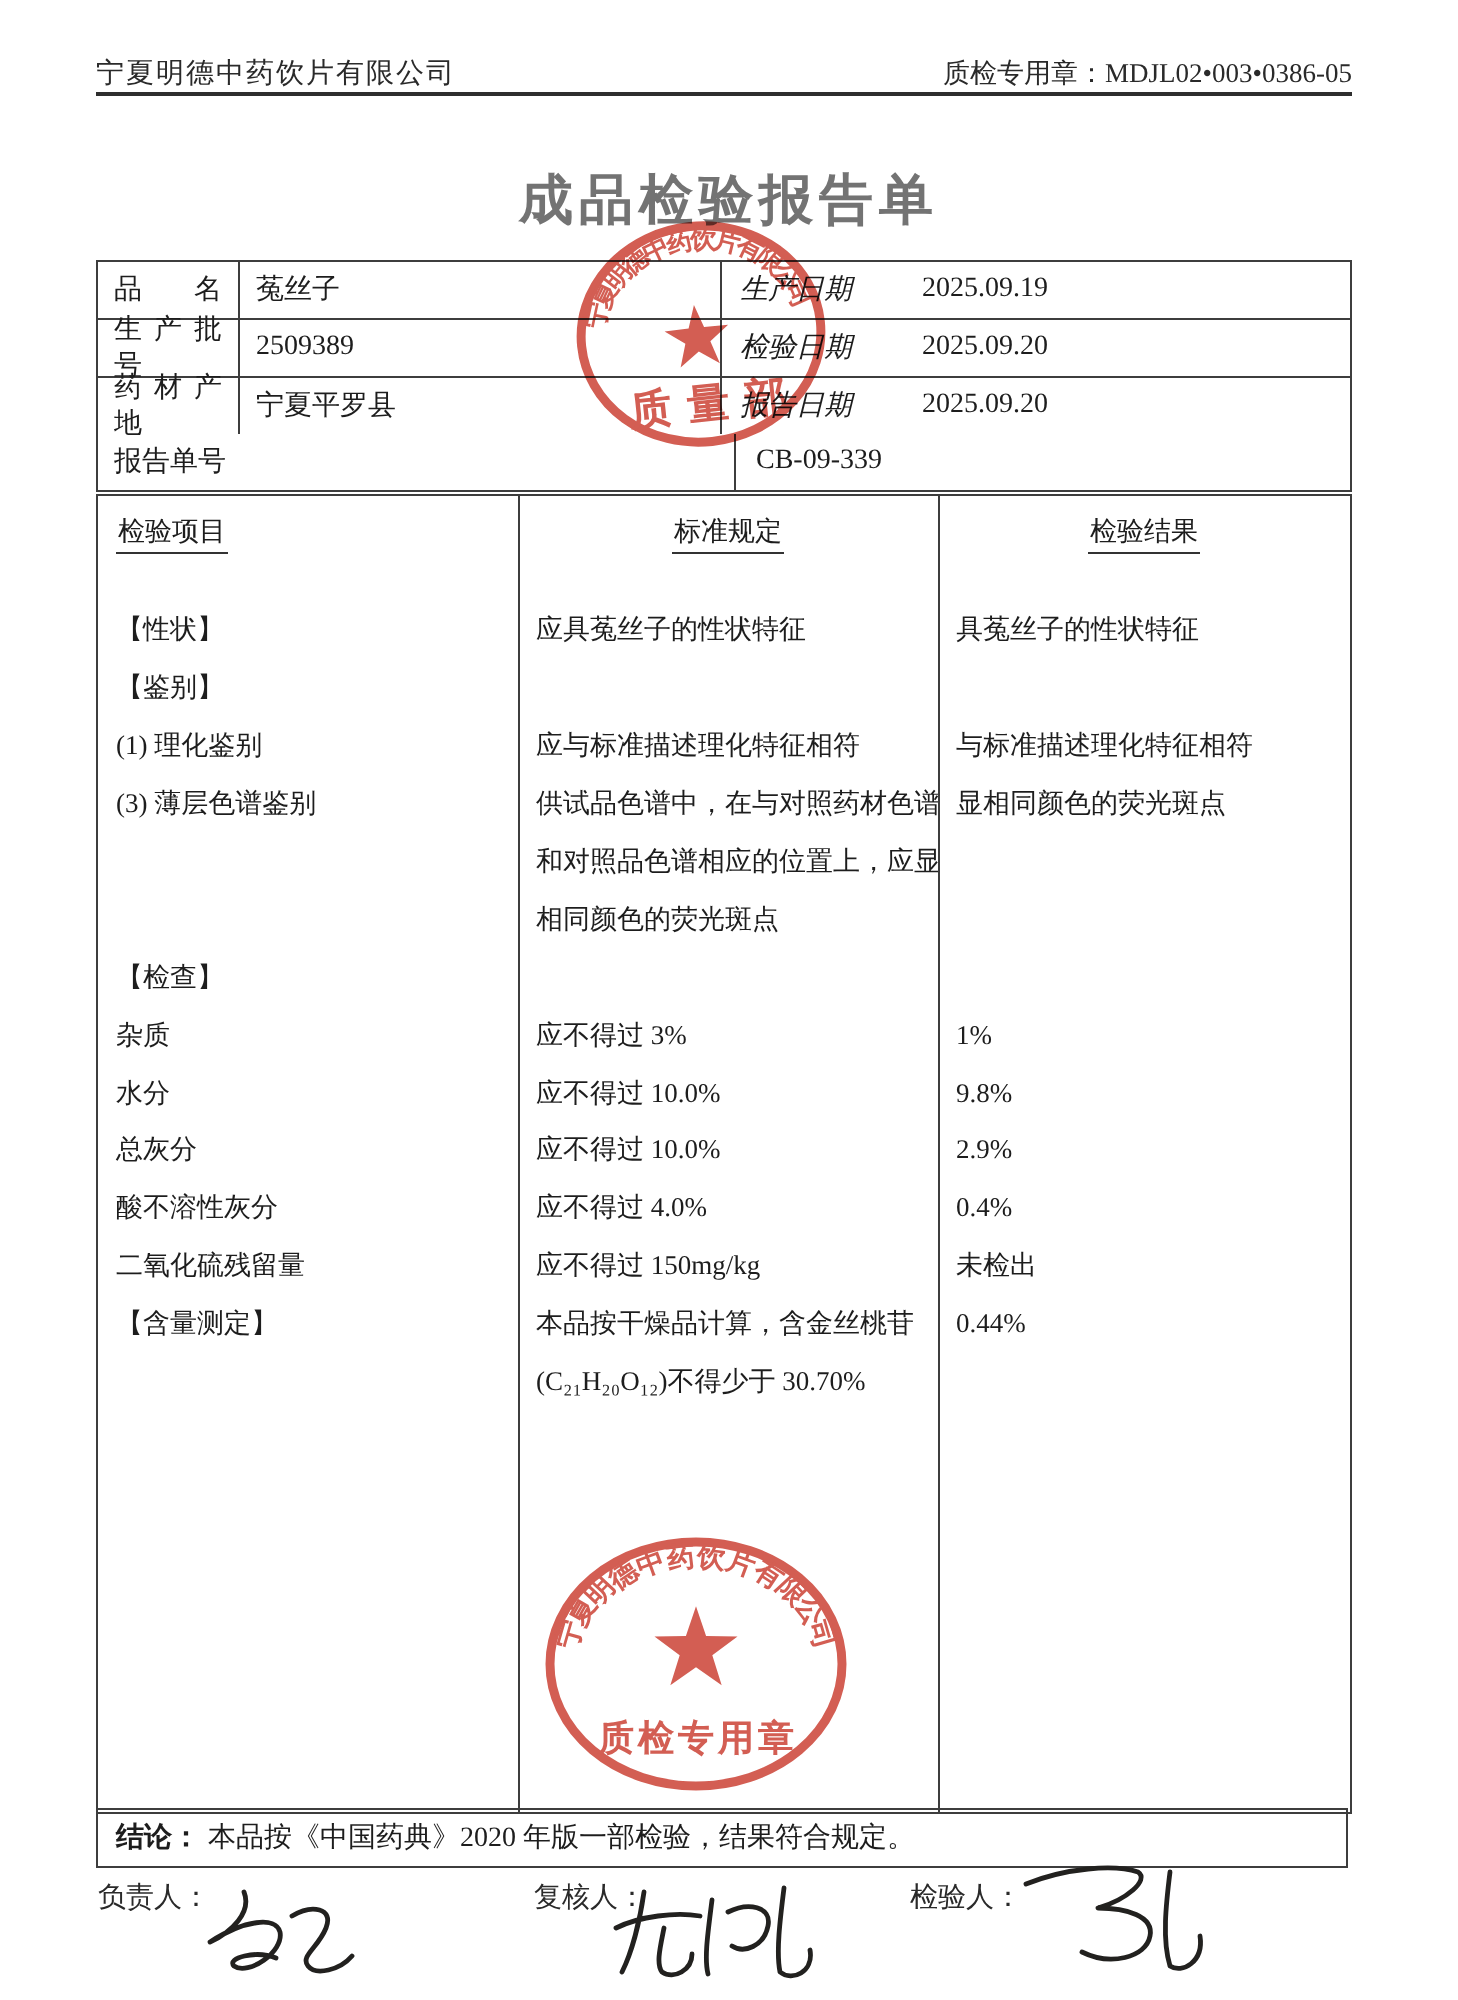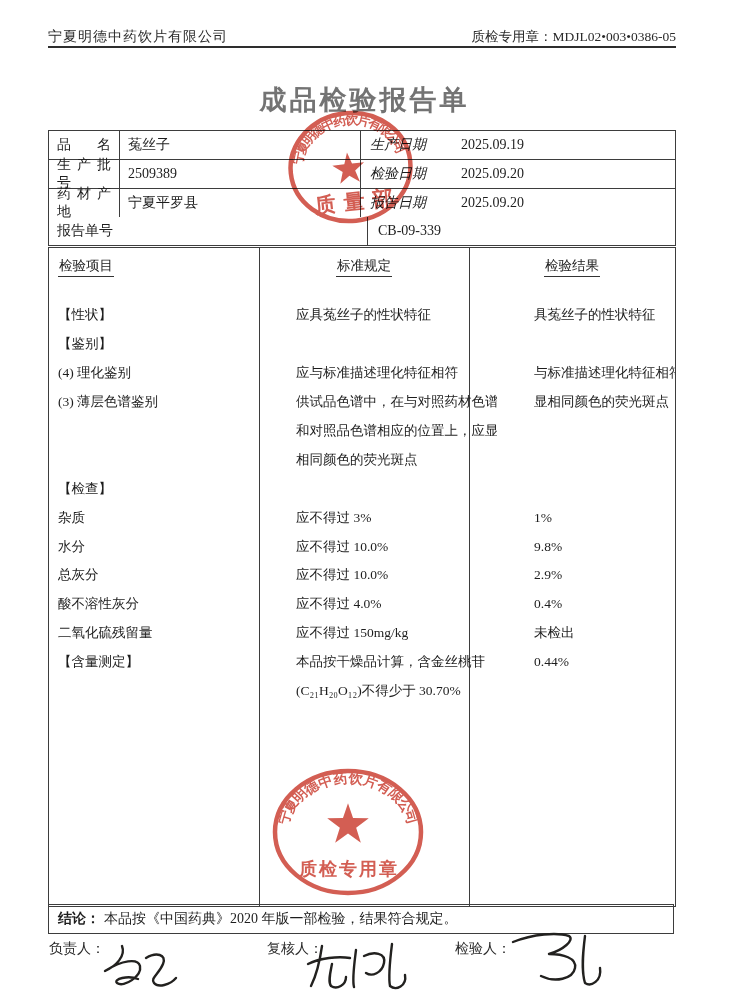--- a/index.html
+++ b/index.html
@@ -30,21 +30,21 @@
   
   .insp-table{position:absolute;left:48px;top:247px;width:626px;height:658px;
     border:1px solid #3d3d3d;border-top:1px solid #3d3d3d;font-size:13.5px;}
   .vline{position:absolute;top:0;bottom:0;width:1px;background:#3d3d3d;}
   .vline.v1{left:210px;} .vline.v2{left:420px;}
   .insp-head{position:absolute;top:9px;left:0;width:100%;display:grid;grid-template-columns:210px 210px 1fr;}
   .insp-head .hc{text-align:center;}
   .insp-head .hc:first-child{text-align:left;padding-left:9px;}
   .insp-head .hc span{display:inline-block;border-bottom:1px solid #333;padding:0 1px 1px 1px;}
   .insp-lines{position:absolute;top:53px;left:0;width:100%;}
-  .insp-line{display:grid;grid-template-columns:210px 210px 1fr;height:28.9px;align-items:center;gap:28px;}
+  .insp-line{display:grid;grid-template-columns:210px 210px 1fr;height:28.9px;align-items:center;}
   .insp-line .c{padding-left:9px;padding-right:6px;white-space:nowrap;overflow:hidden;}
   
   .conclusion{position:absolute;left:48px;top:904px;width:626px;height:30px;border:1px solid #3d3d3d;
     display:flex;align-items:center;font-size:14px;box-sizing:border-box;padding-left:9px;}
   .conclusion .clabel{font-weight:bold;margin-right:4px;}
   
   .sig-label{position:absolute;top:940px;font-size:14px;color:#2a2a2a;text-align:center;}
   .sig-label.l1{left:49px;} .sig-label.l2{left:267px;} .sig-label.l3{left:455px;}
   .sig-svg{position:absolute;}
   .sig-svg path{fill:none;stroke:#22211f;stroke-width:2.4;stroke-linecap:round;stroke-linejoin:round;}
@@ -125,21 +125,21 @@
     <div class="c">具菟丝子的性状特征</div>
   </div>
 
   <div class="insp-line">
     <div class="c">【鉴别】</div>
     <div class="c"></div>
     <div class="c"></div>
   </div>
 
   <div class="insp-line">
-    <div class="c">(4) 理化鉴别</div>
+    <div class="c">(1) 理化鉴别</div>
     <div class="c">应与标准描述理化特征相符</div>
     <div class="c">与标准描述理化特征相符</div>
   </div>
 
 
   <div class="insp-line">
     <div class="c">(3) 薄层色谱鉴别</div>
     <div class="c">供试品色谱中，在与对照药材色谱</div>
     <div class="c">显相同颜色的荧光斑点</div>
   </div>

